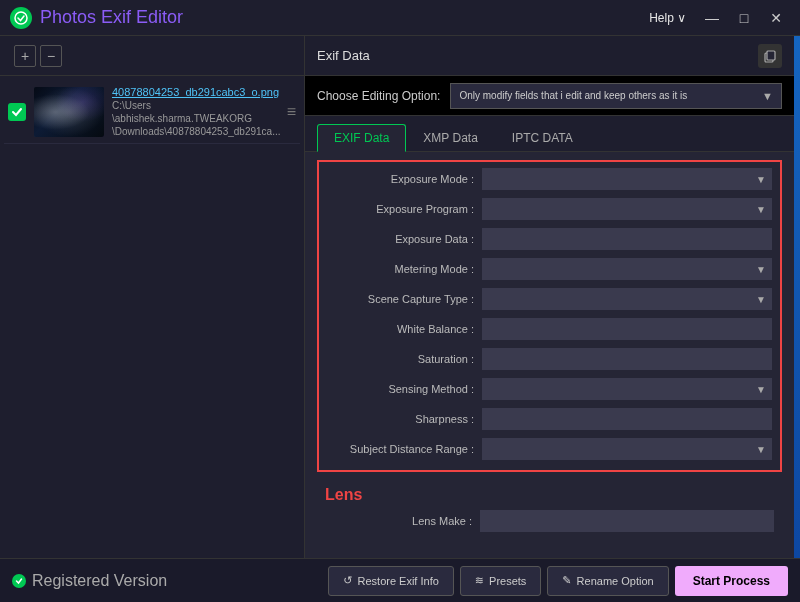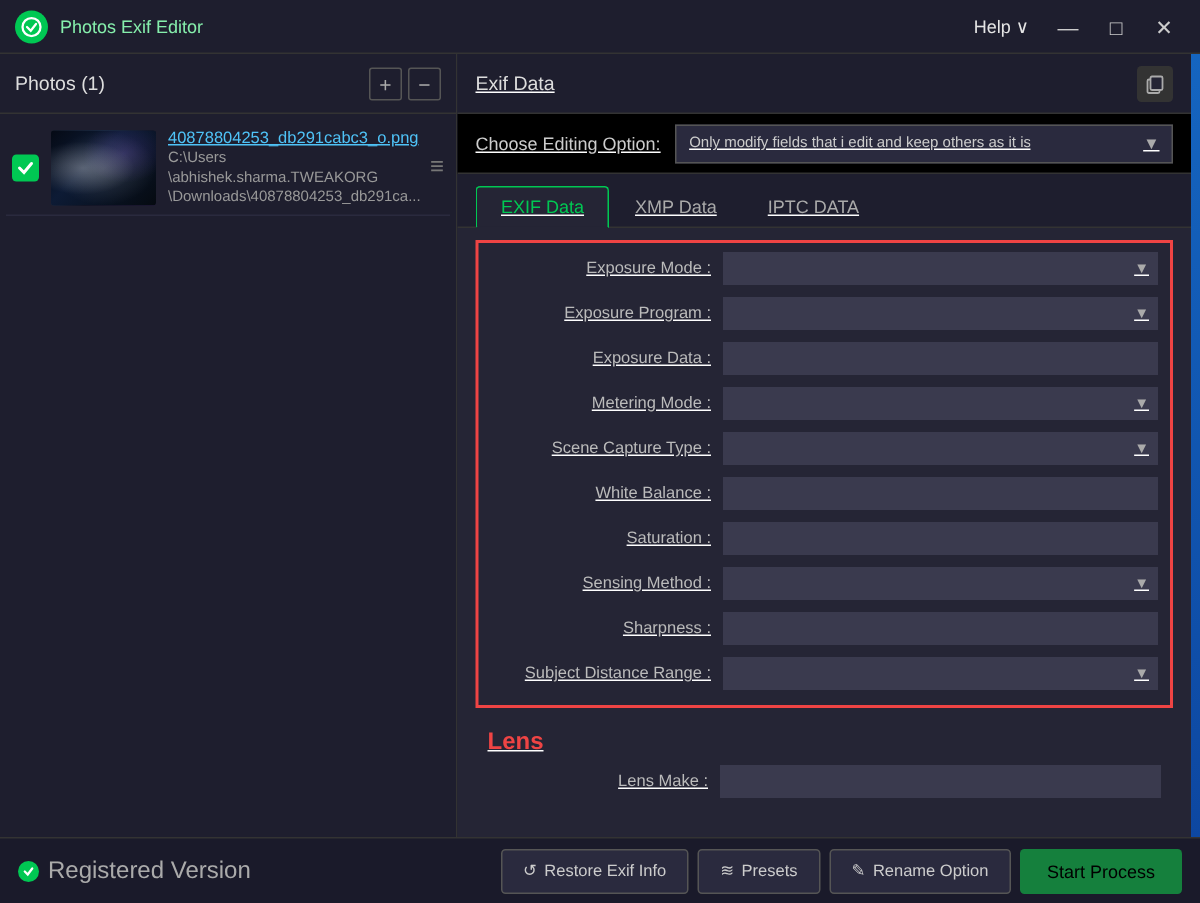--- a/index.html
+++ b/index.html
@@ -24,22 +24,22 @@
     #titlebar .app-icon {
       width: 22px; height: 22px;
       background: #00c853;
       border-radius: 50%;
       display: flex; align-items: center; justify-content: center;
       margin-right: 8px;
       flex-shrink: 0;
     }
     #titlebar .app-icon svg { width:14px; height:14px; }
     #titlebar .app-title {
-      font-size: 12px;
-      color: #86efac;
+      font-size: 18px;
+      color: #8b5cf6;
       flex: 1;
     }
     #titlebar .title-btns {
       display: flex;
       gap: 4px;
       align-items: center;
     }
     #titlebar .help-btn {
       color: #e5e5e5;
       font-size: 12px;
@@ -151,21 +151,20 @@
       font-size: 16px;
       margin-left: 4px;
     }
 
     
     #right-panel {
       flex: 1;
       background: #252535;
       display: flex;
       flex-direction: column;
-      text-decoration: underline;
     }
     #exif-header {
       height: 40px;
       display: flex;
       align-items: center;
       padding: 0 12px;
       border-bottom: 1px solid #333;
       background: #1e1e2e;
     }
     #exif-header .exif-title {
@@ -334,26 +333,26 @@
       color: #ccc;
       font-size: 11px;
       cursor: pointer;
       display: flex;
       align-items: center;
       gap: 5px;
     }
     .btn-primary {
       height: 30px;
       padding: 0 18px;
-      background: #15803d;
+      background: #f0abfc;
       border: none;
       border-radius: 3px;
       color: #000;
       font-size: 12px;
-      font-weight: normal;
+      font-weight: bold;
       cursor: pointer;
     }
 
     
     ::-webkit-scrollbar { width: 6px; }
     ::-webkit-scrollbar-track { background: #1a1a2e; }
     ::-webkit-scrollbar-thumb { background: #444; border-radius: 3px; }
 
     
     #right-accent {
@@ -377,21 +376,20 @@
     <div class="win-btn">—</div>
     <div class="win-btn">□</div>
     <div class="win-btn close">✕</div>
   </div>
 </div>
 
 <div id="main">
 
   <div id="left-panel">
     <div id="photos-header">
-      <span class="photos-title">Photos (1)</span>
       <div class="icon-btn">+</div>
       <div class="icon-btn">−</div>
     </div>
     <div id="photo-list">
       <div class="photo-item">
         <div class="photo-checkbox">
           <svg width="12" height="12" viewBox="0 0 12 12">
               <path d="M2 6 L5 9 L10 3" stroke="#fff" stroke-width="2" fill="none" stroke-linecap="round"></path>
             </svg>
         </div>

